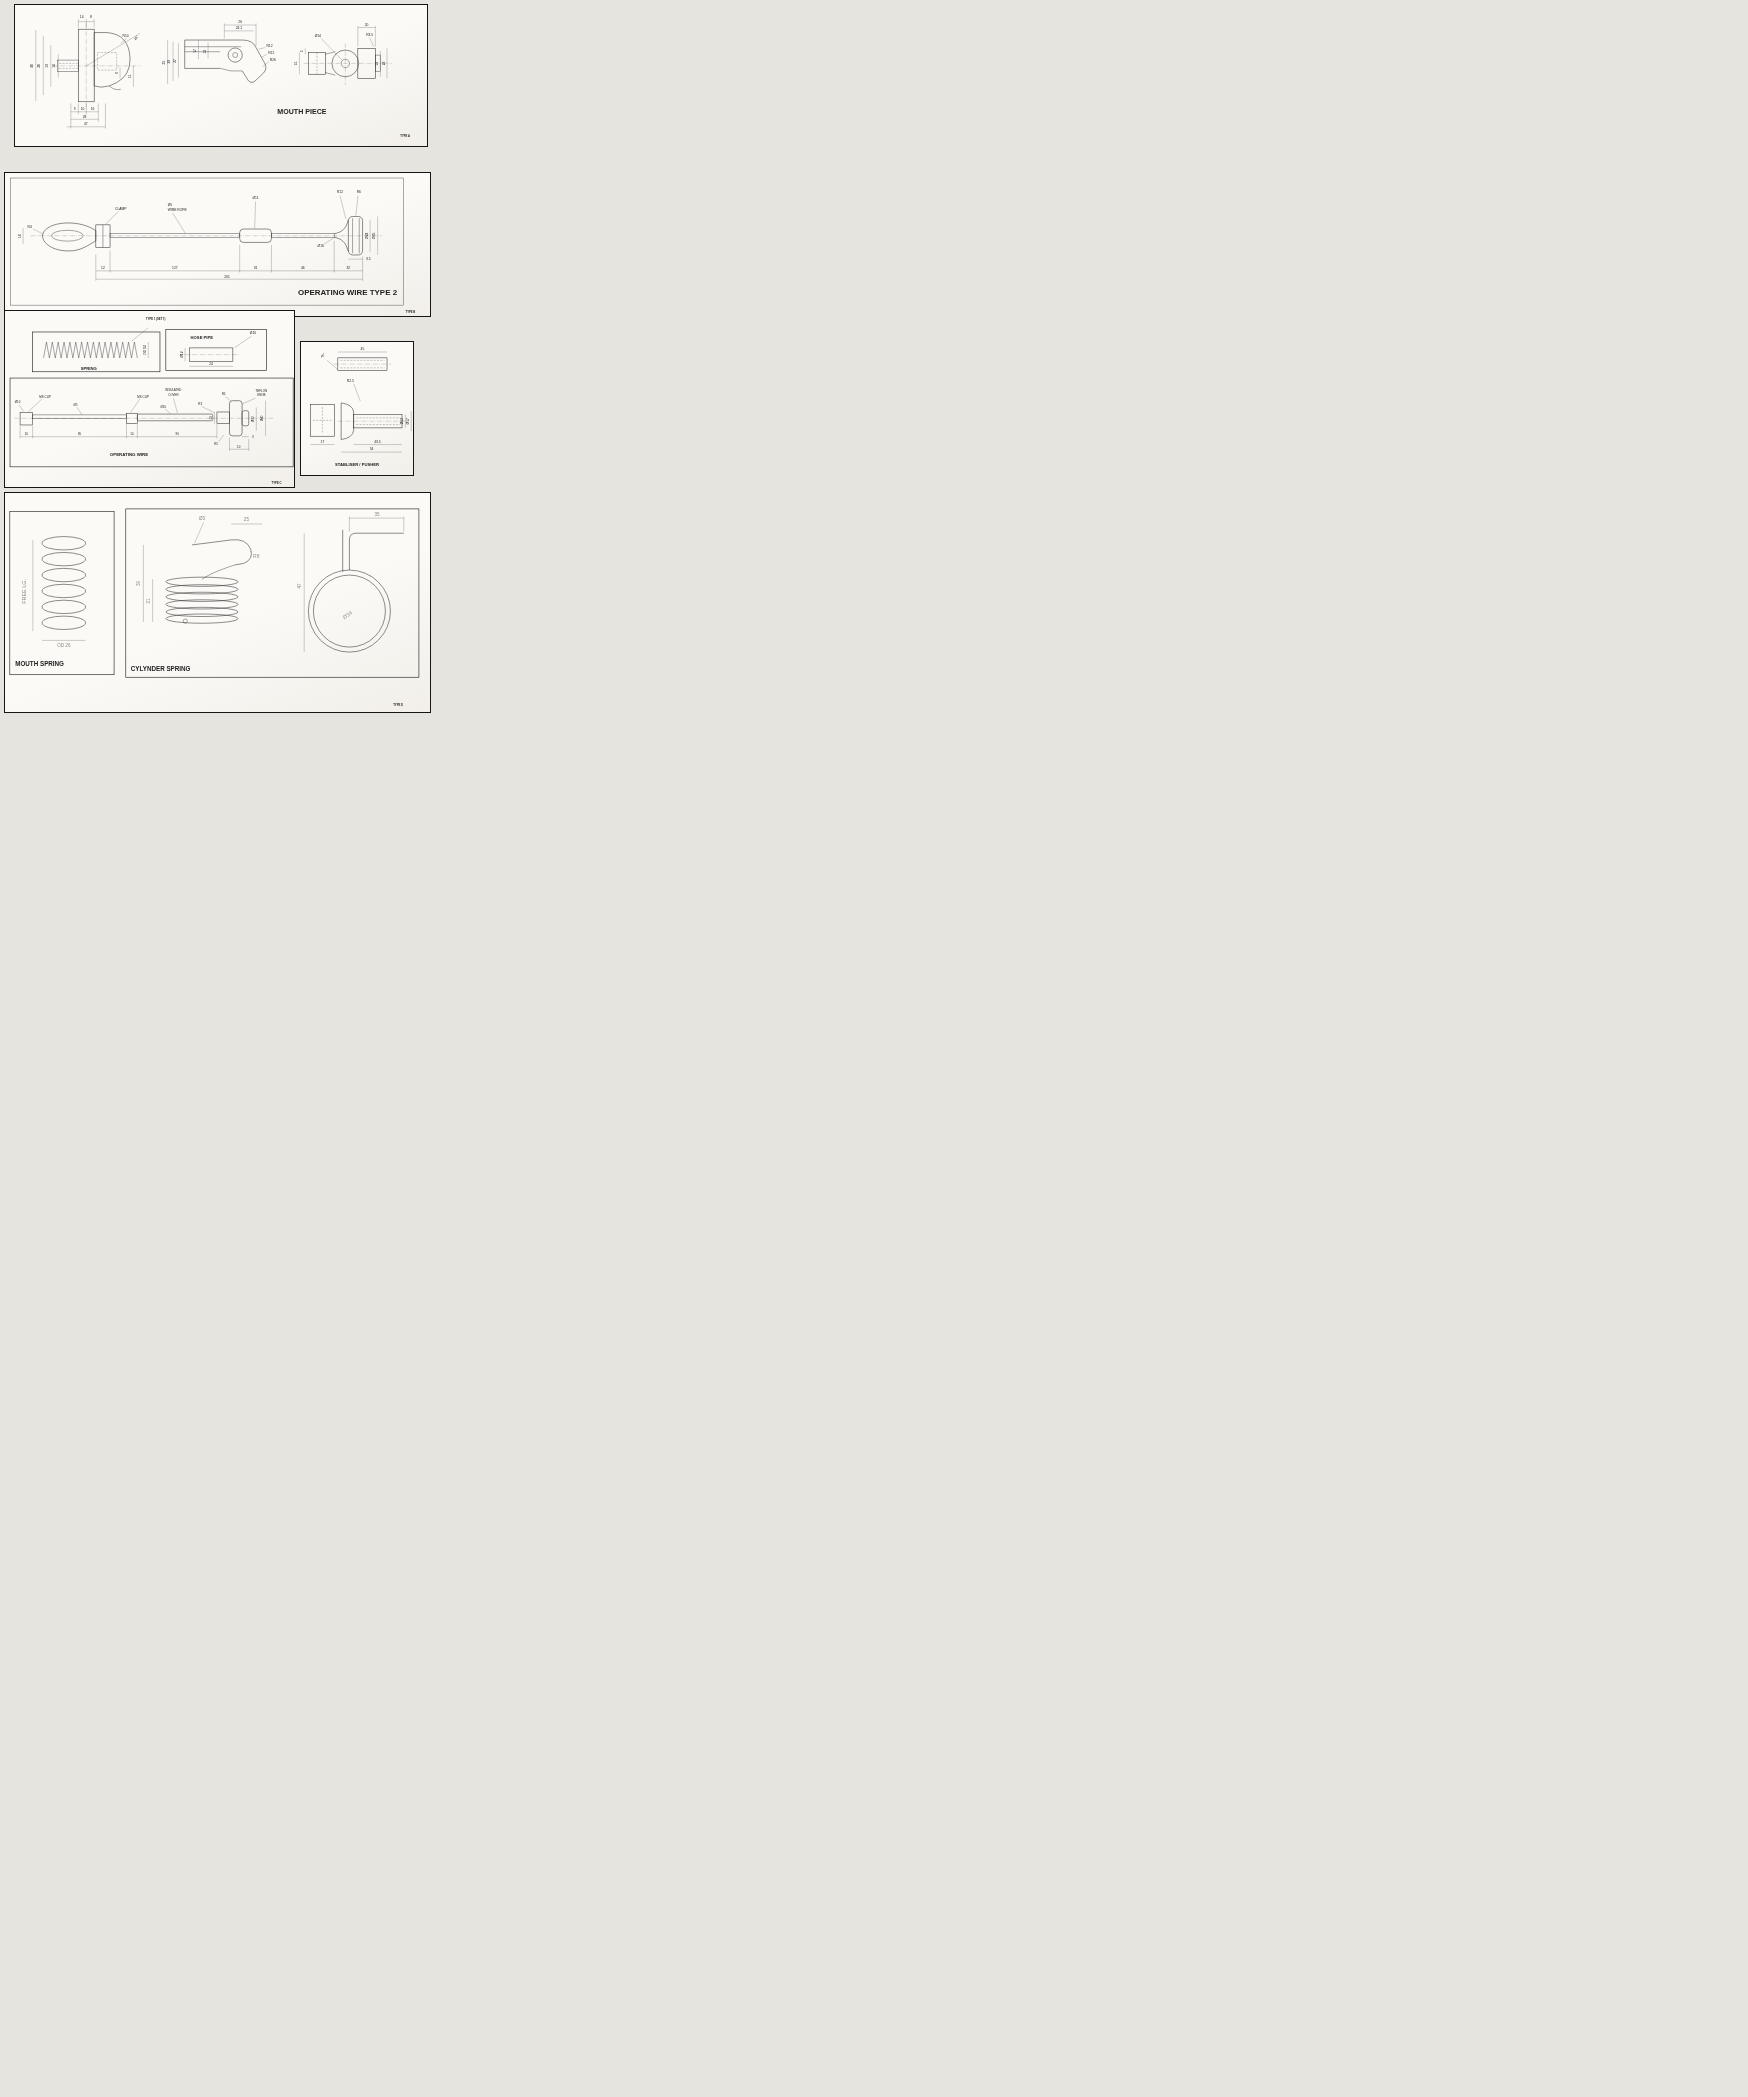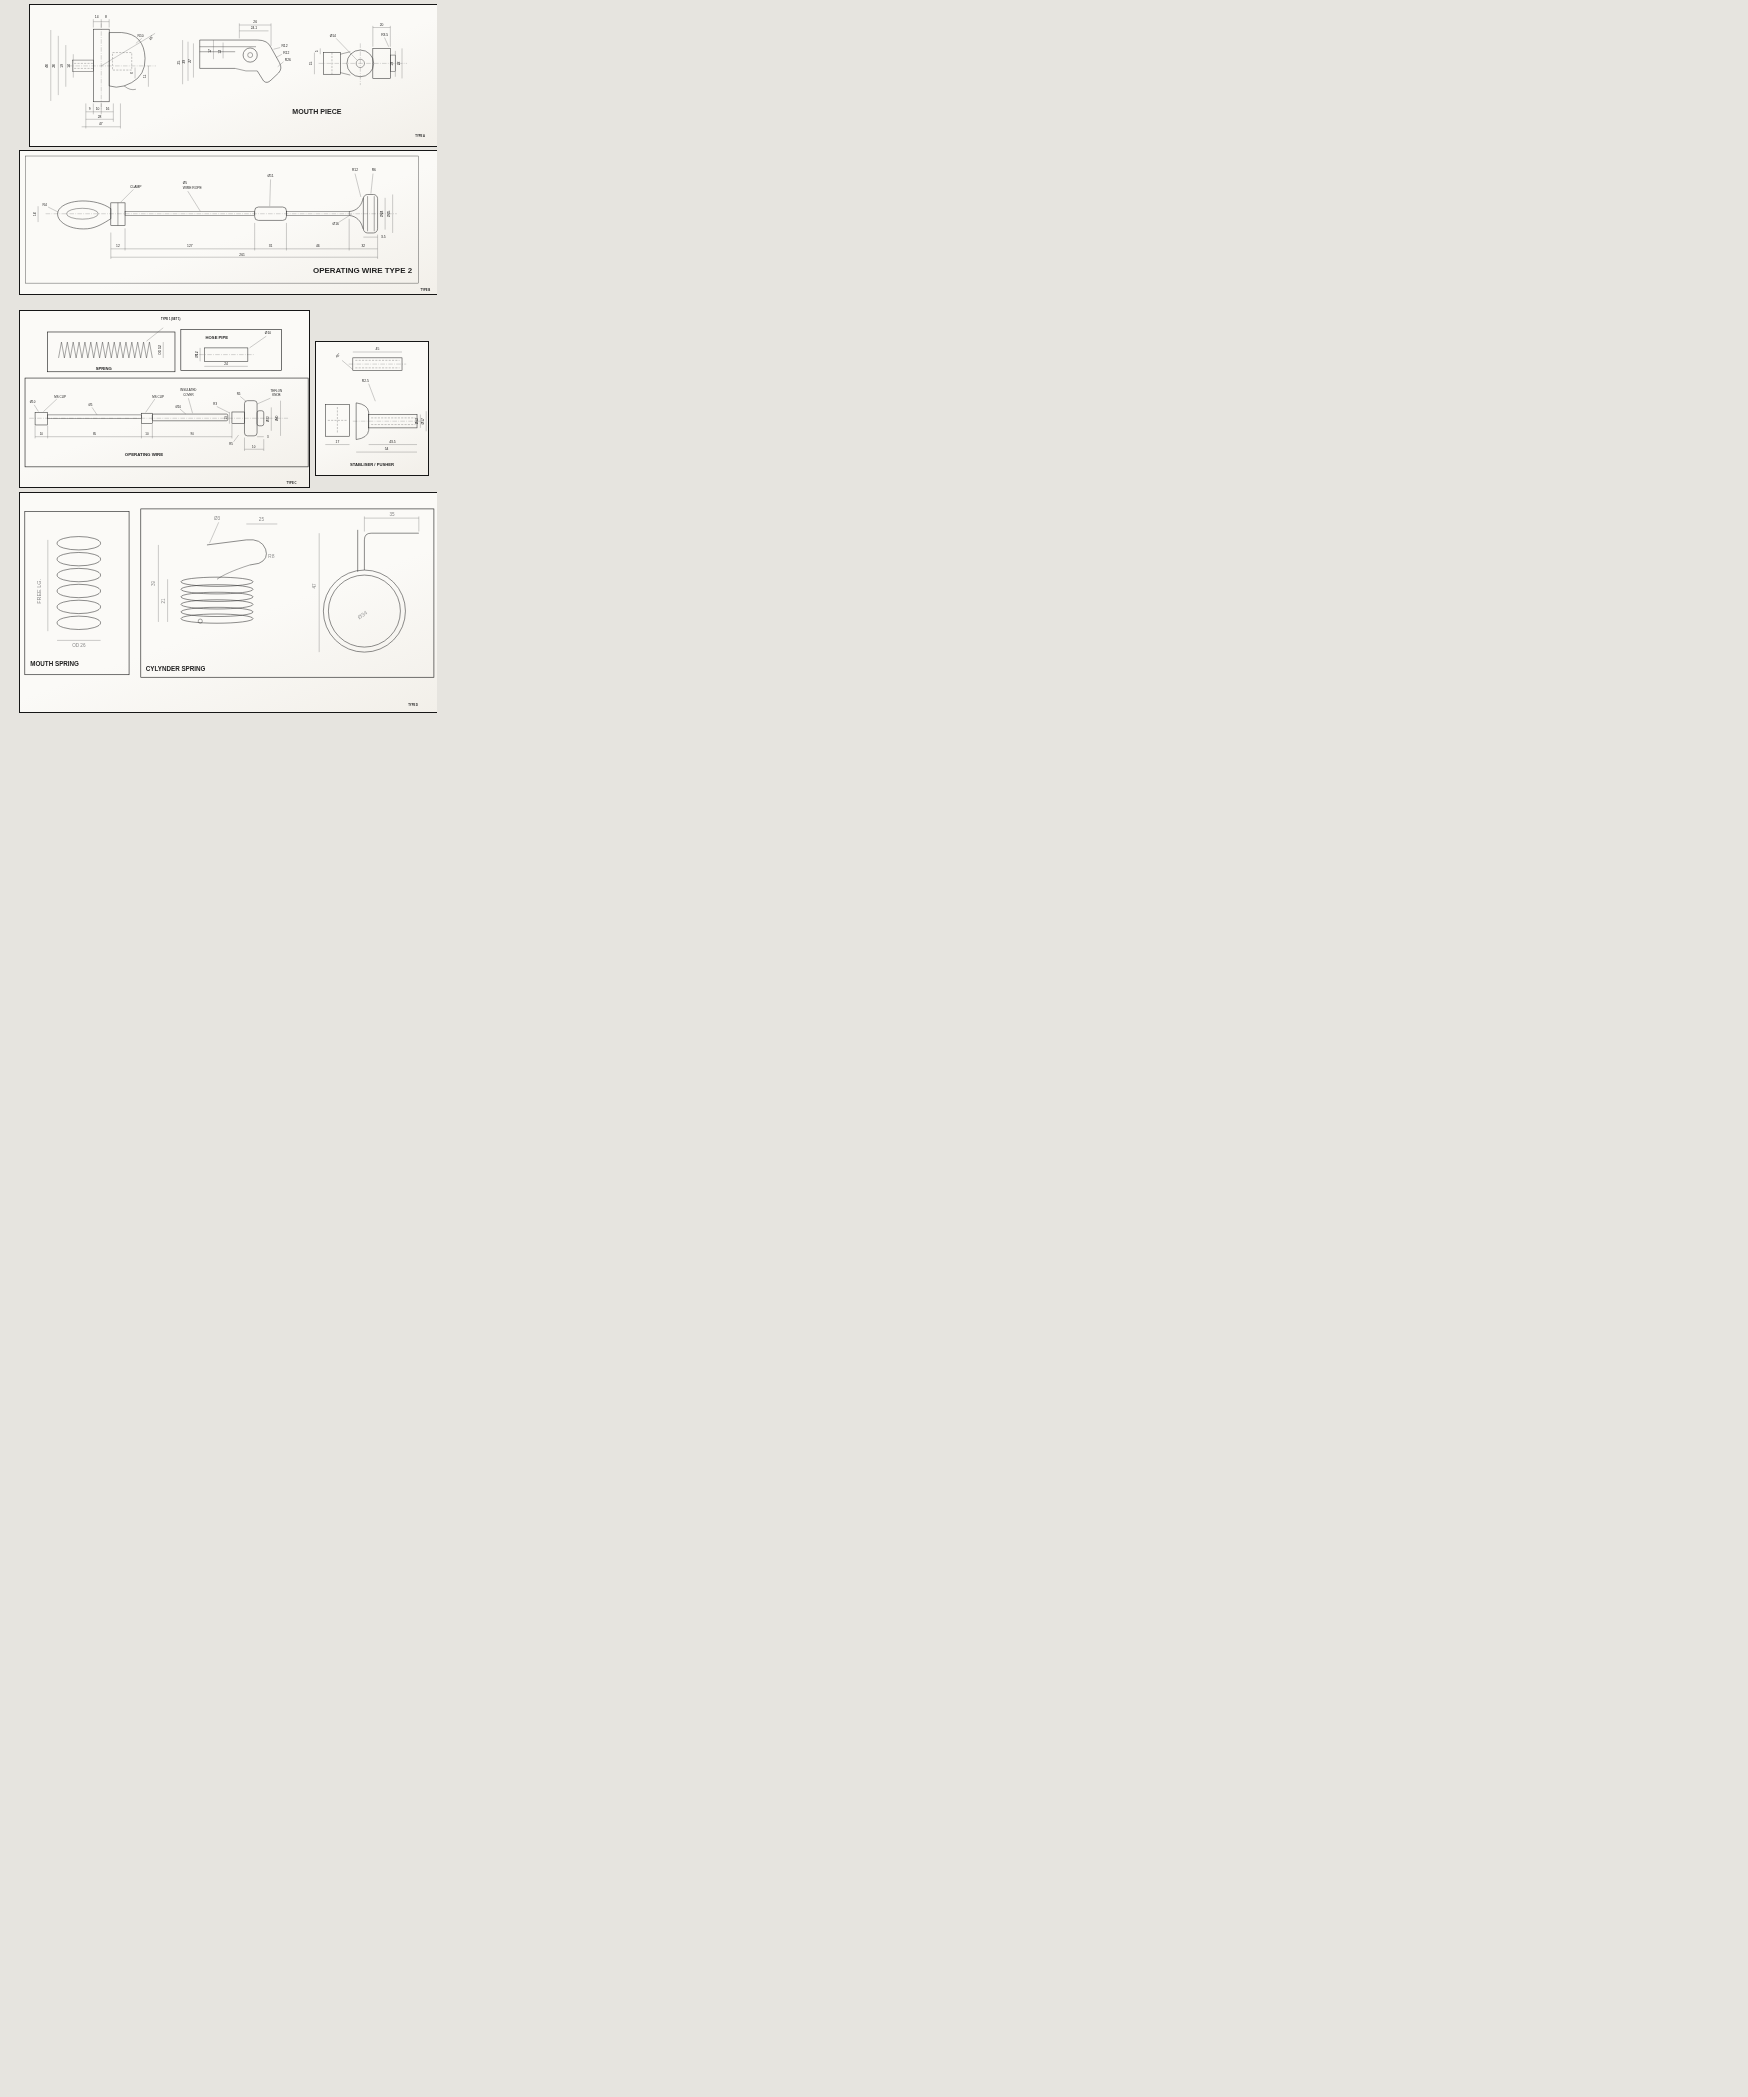--- a/index.html
+++ b/index.html
@@ -5,21 +5,20 @@
   * { margin:0; padding:0; box-sizing:border-box; }
   html,body { background:#e6e4df; }
   body {
     width:437px; height:722px; position:relative;
     font-family:"Liberation Sans", sans-serif;
   }
   .panel {
     position:absolute;
     background:linear-gradient(160deg,#fbfaf7 55%,#f2efe9 100%);
     border:0.8px solid #161616;
-    margin-left:15px;
   }
   .panel svg { display:block; width:100%; height:100%; }
   svg text { font-family:"Liberation Sans", sans-serif; fill:#222; }
   .ol  { fill:none; stroke:#2e2e2e; stroke-width:1.3; }
   .ol2 { fill:none; stroke:#2e2e2e; stroke-width:1; }
   .dl  { stroke:#555; stroke-width:0.7; fill:none; }
   .cl  { stroke:#767676; stroke-width:0.7; fill:none; stroke-dasharray:11 3 2 3; }
   .hd  { stroke:#555; stroke-width:0.8; fill:none; stroke-dasharray:5 3; }
   .dim { font-size:8px; }
   .dimS{ font-size:7px; }
@@ -145,21 +144,21 @@
     <text class="dim" transform="rotate(-90 868 141)" x="868" y="141" text-anchor="middle">19</text>
     <line class="dl" x1="890" y1="104" x2="890" y2="176"></line>
     <text class="dim" transform="rotate(-90 884 140)" x="884" y="140" text-anchor="middle">22</text>
   </g>
 
   <text class="ttl" x="686" y="262" font-size="17" text-anchor="middle">MOUTH PIECE</text>
   <text class="tag" x="945" y="316" text-anchor="end">TYPE A</text>
 </svg>
 </div>
 
-<div class="panel" style="left:3.8px;top:150px;width:427px;height:145px;">
+<div class="panel" style="left:3.8px;top:172px;width:427px;height:145px;">
 <svg viewBox="0 0 1014 342">
   <defs>
     <pattern id="hB" width="6" height="6" patternTransform="rotate(45)" patternUnits="userSpaceOnUse">
       <line x1="0" y1="0" x2="0" y2="6" stroke="#8d8d8d" stroke-width="1"></line>
     </pattern>
   </defs>
 
   <rect x="12" y="12" width="940" height="304" fill="none" stroke="#3a3a3a" stroke-width="1"></rect>
 
   <g>

